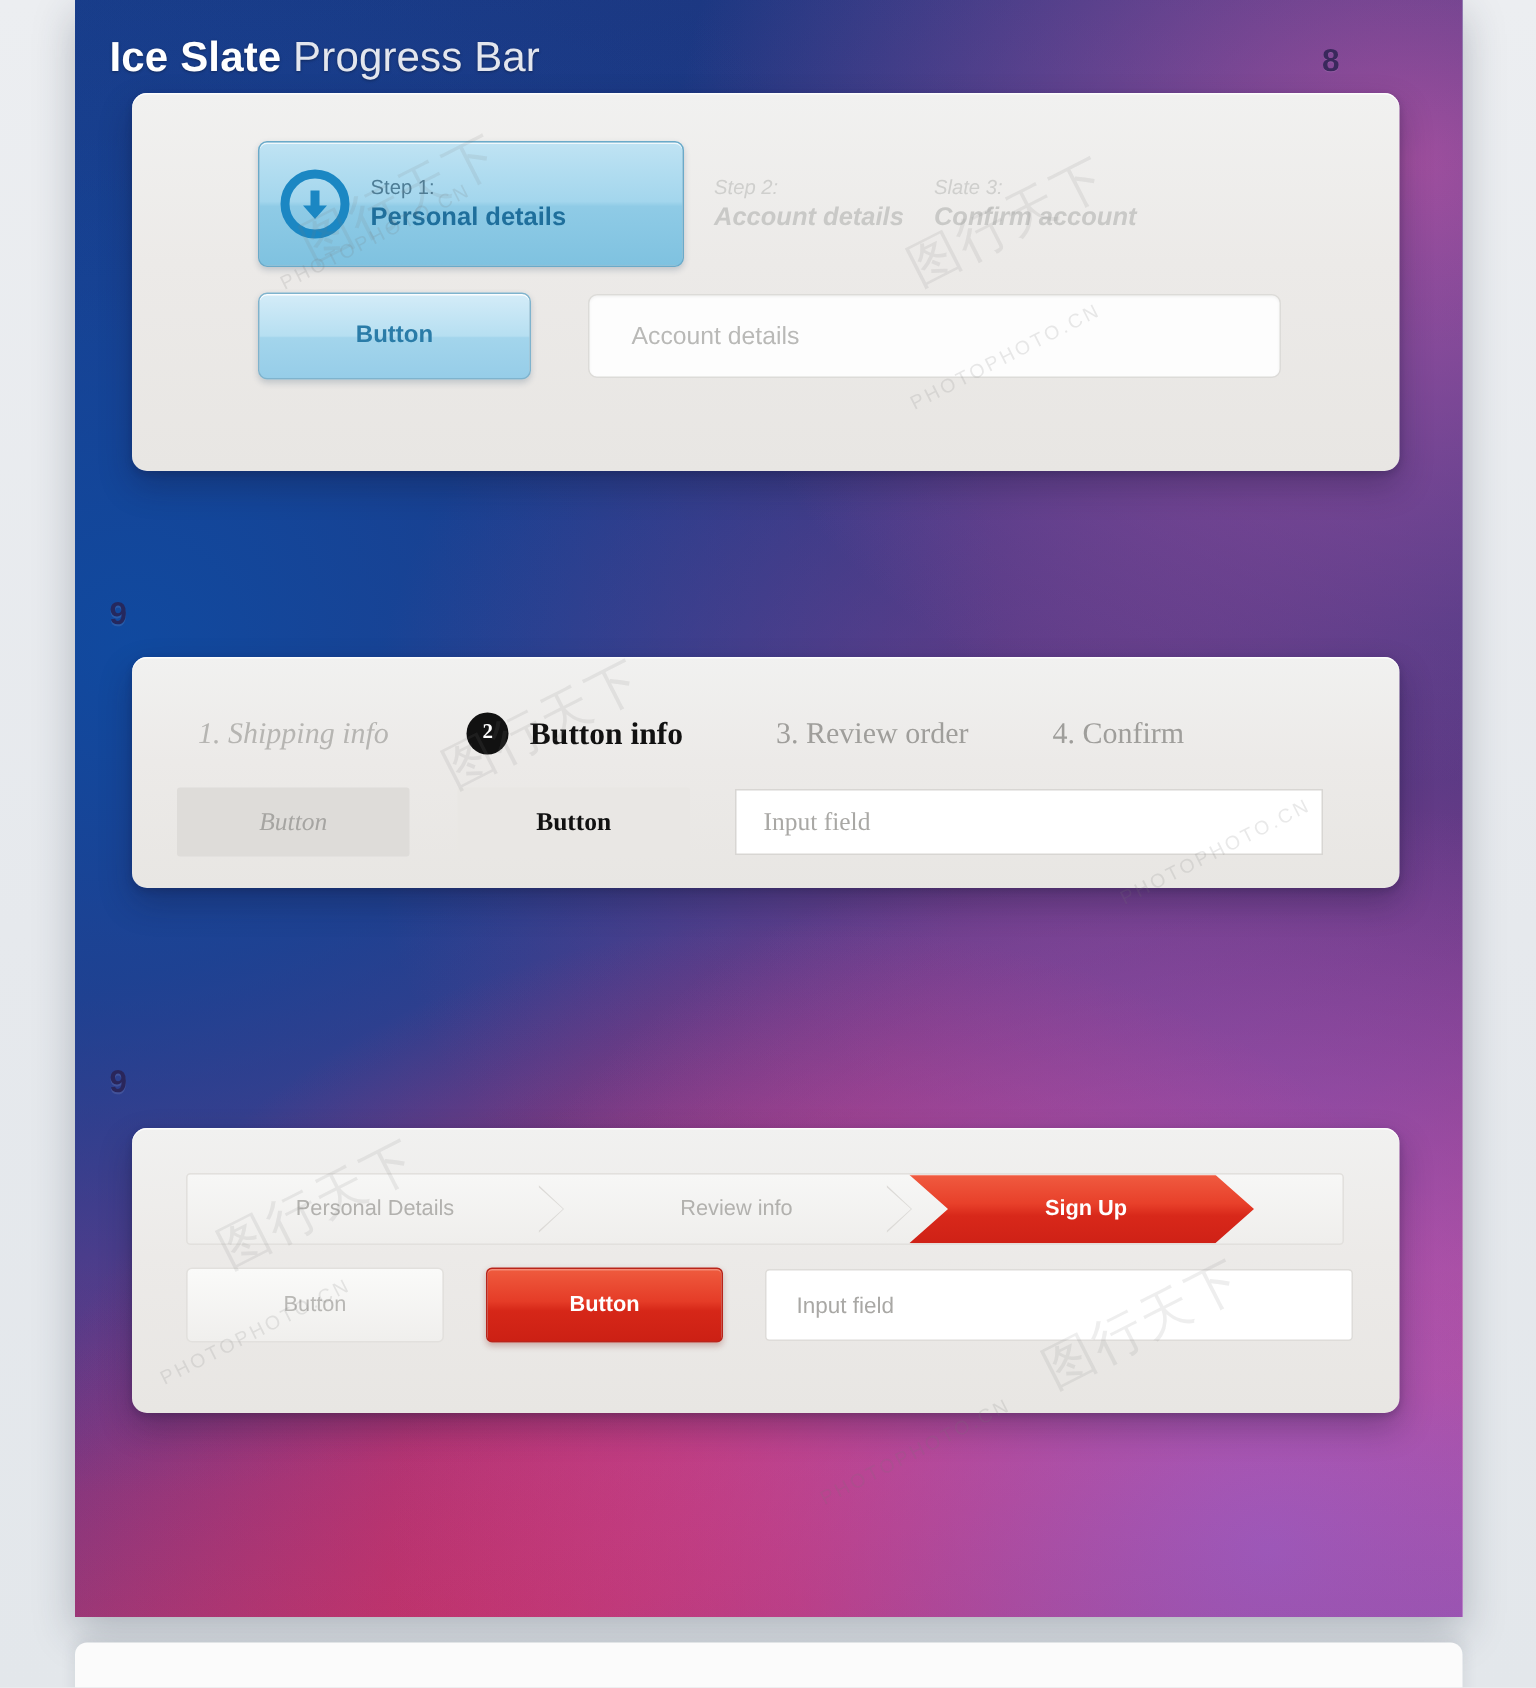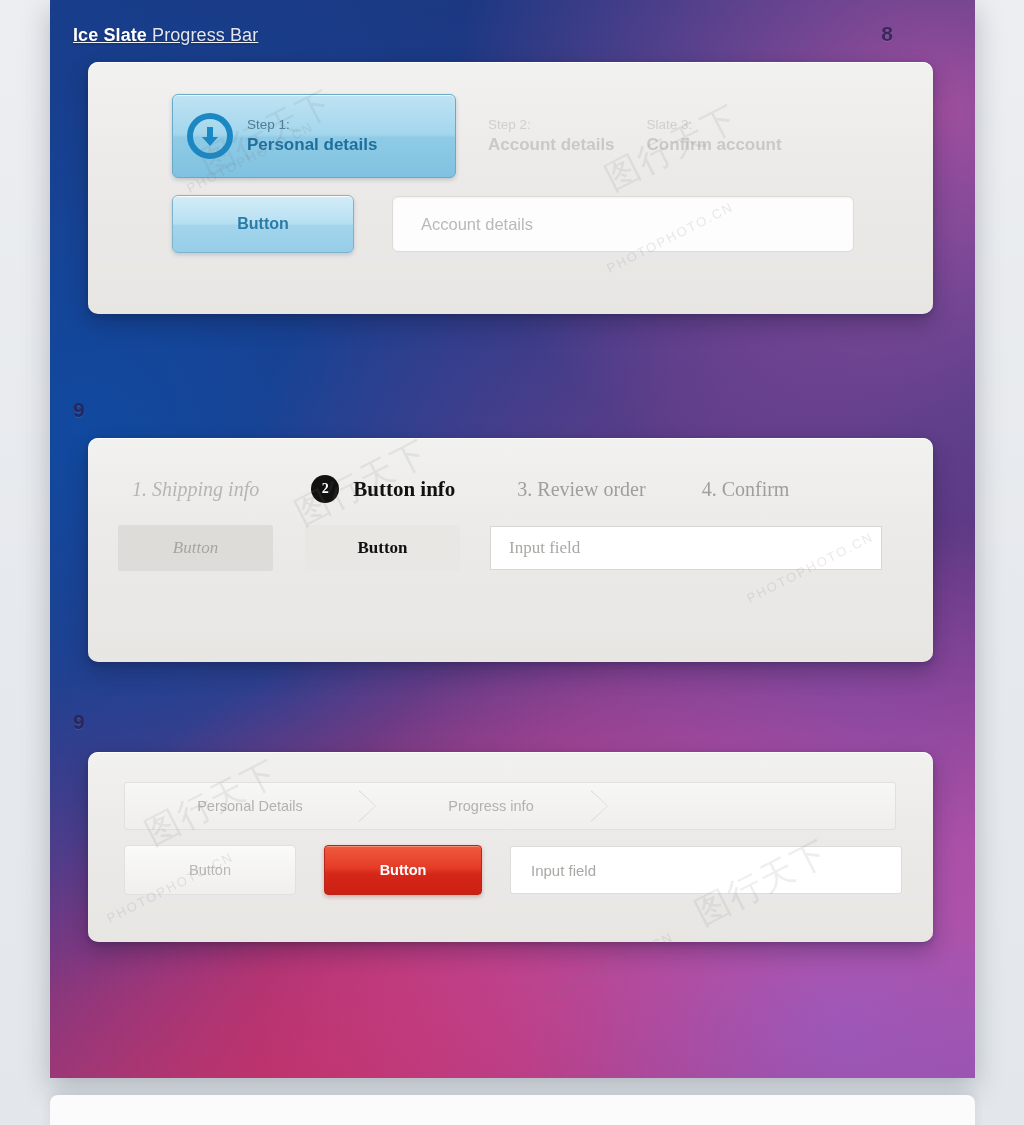--- a/index.html
+++ b/index.html
@@ -56,26 +56,25 @@
   .sect-head{
     position:absolute;
     left:73px;
     width:820px;
     display:flex;
     align-items:baseline;
     justify-content:space-between;
     z-index:4;
   }
   .sect-title{
-    font-size:18px;
+    font-size:28px;
     color:#f2f3f7;
     letter-spacing:.1px;
     text-shadow:0 1px 2px rgba(0,0,0,0.35);
     white-space:nowrap;
-    text-decoration:underline;
   }
   .sect-title b{ font-weight:bold; color:#ffffff; }
   .sect-title span.light{ font-weight:normal; color:#e3e6ee; }
   .sect-num{
     font-size:21px;
     font-weight:bold;
     color:#2a2150;
     opacity:.82;
     text-shadow:0 1px 0 rgba(255,255,255,0.12);
   }
@@ -111,21 +110,21 @@
   .ice-step.active{
     width:284px;
     padding-left:14px;
     border-radius:6px;
     background: linear-gradient(180deg, #bfe3f3 0%, #a3d6ed 48%, #8fcbe6 52%, #7fc2e0 100%);
     border:1px solid #6aaac9;
     box-shadow:
       0 1px 0 rgba(255,255,255,0.75) inset,
       0 2px 4px rgba(30,60,90,0.22);
   }
-  .ice-step.inactive{ padding-left:32px; }
+  .ice-step.inactive{ padding-left:20px;font-style:italic; }
   .step-circle{
     width:46px; height:46px;
     border-radius:50%;
     border:6px solid #1b87c3;
     box-sizing:border-box;
     display:flex; align-items:center; justify-content:center;
     flex:0 0 auto;
     margin-right:14px;
   }
   .step-circle svg{ display:block; }
@@ -171,21 +170,21 @@
     background:#fdfdfd;
     box-shadow: 0 1px 2px rgba(0,0,0,0.05) inset;
     display:flex; align-items:center;
     padding-left:28px;
     box-sizing:border-box;
     color:#b9b9b7;
     font-size:16.5px;
   }
 
   
-  #panel-typo{ left:88px; top:438px; width:845px; height:224px; }
+  #panel-typo{ left:88px; top:438px; width:845px; height:154px; }
 
   .typo-steps{
     position:absolute;
     left:30px; top:26px;
     width:790px; height:50px;
     display:flex; align-items:center;
   }
   .typo-step{
     font-family:"Liberation Serif", serif;
     font-size:20px;
@@ -441,21 +440,22 @@
     </div>
   </div>
 
   <div class="sect-head" style="top:710px;">
     <div class="sect-num">9</div>
   </div>
 
   <div class="panel" id="panel-fire">
     <div class="fire-crumbs">
       <div class="crumb c1">Personal Details</div>
-      <div class="crumb c2">Progress info</div>
+      <div class="crumb c2">Review info</div>
+      <div class="crumb fire-active">Sign Up</div>
     </div>
 
     <div class="fire-controls">
       <div class="btn-fire-disabled">Button</div>
       <div class="btn-fire">Button</div>
       <div class="input-fire">Input field</div>
     </div>
   </div>
 
   <div class="wm wm-big" style="left:195px; top:110px;">图行天下</div>

